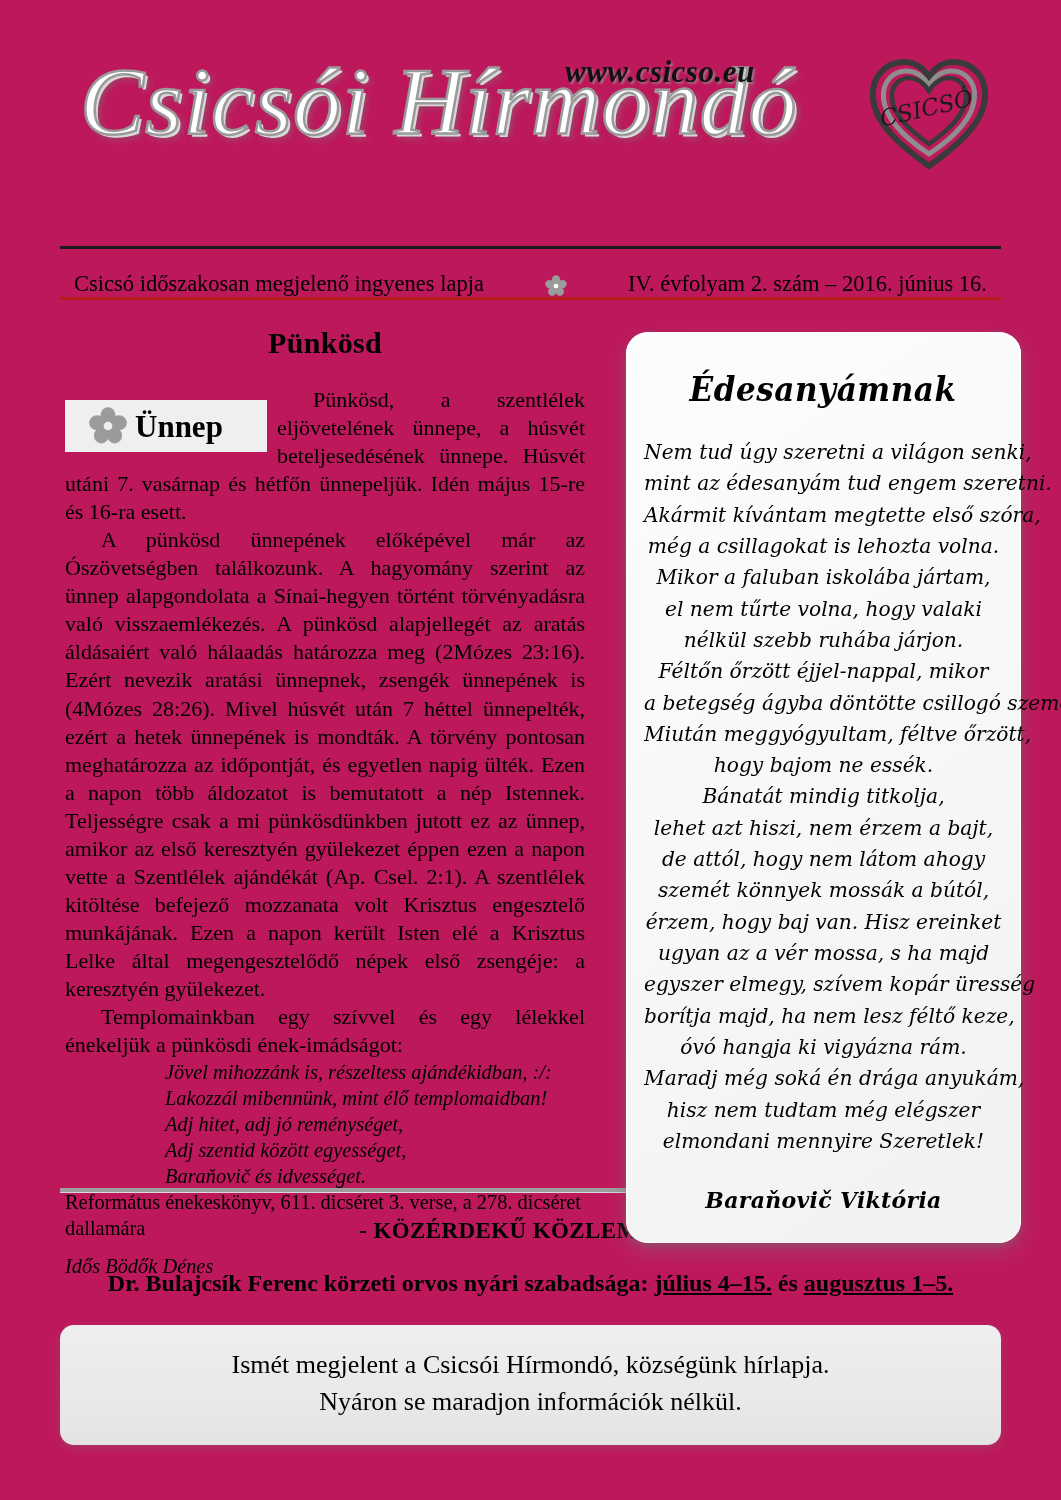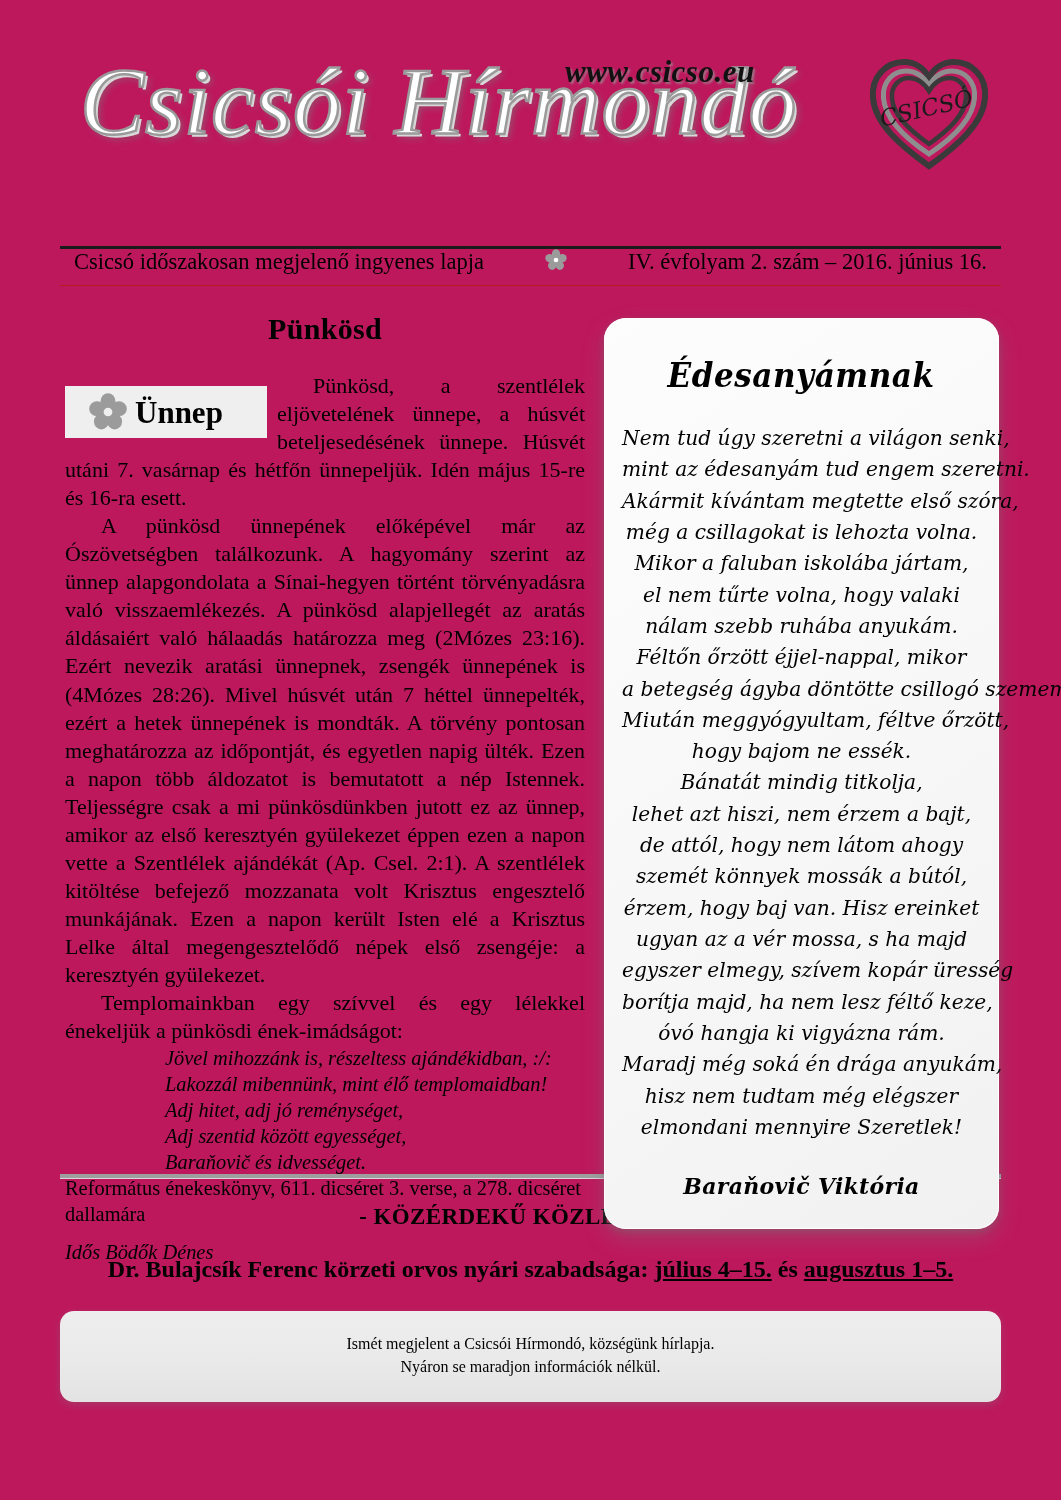--- a/index.html
+++ b/index.html
@@ -64,24 +64,24 @@
     top: 14px;
     width: 128px;
     height: 120px;
   }
   .heart-logo svg { display:block; width:100%; height:100%; }
 
   
   .tagline-bar {
     margin: 6px 60px 0 60px;
     border-top: 3px solid #1b1b1b;
-    border-bottom: 1px solid #b91c1c;
-    height: 40px;
+    border-bottom: 3px solid #b91c1c;
+    height: 54px;
     display: flex;
-    align-items: flex-start;
+    align-items: flex-end;
     justify-content: space-between;
     padding: 0 14px;
     box-sizing: border-box;
   }
   .tagline-left, .tagline-right {
     font-size: 22.5px;
     white-space: nowrap;
   }
   .tagline-center { flex: 0 0 auto; padding: 0 10px; }
   .rosette-sm { width: 22px; height: 22px; display:block; }
@@ -148,21 +148,21 @@
   .byline {
     font-style: italic;
     font-size: 20.4px;
     margin-top: 14px;
     padding-right: 12px;
   }
 
   
   .col-right {
     position: absolute;
-    left: 544px;
+    left: 566px;
     top: 14px;
     width: 395px;
   }
   .poem-card {
     position: relative;
     background: linear-gradient(145deg,#fdfdfd 0%, #f7f7f7 55%, #f1f1f1 100%);
     border-radius: 22px;
     padding: 26px 18px 30px 18px;
     box-sizing: border-box;
     min-height: 800px;
@@ -230,21 +230,21 @@
   
   .footer-box {
     margin: 28px 60px 0 60px;
     background: linear-gradient(180deg,#eeeeee 0%, #e9e9e9 60%, #e3e3e3 100%);
     border-radius: 14px;
     padding: 22px 20px 24px 20px;
     text-align: center;
     box-shadow: 0 3px 8px rgba(120,120,120,0.33);
   }
   .footer-box div {
-    font-size: 16px;
+    font-size: 26px;
     line-height: 1.42;
   }
   .footer-box .b { font-weight: bold; }
 </style>
 </head>
 <body>
 
 <div class="page">
 
   <div class="masthead">
@@ -319,21 +319,21 @@
     <div class="col-right">
       <div class="poem-card">
         <div class="poem-title">Édesanyámnak</div>
         <div class="poem-body">
           <div>Nem tud úgy szeretni a világon senki,</div>
           <div>mint az édesanyám tud engem szeretni.</div>
           <div>Akármit kívántam megtette első szóra,</div>
           <div>még a csillagokat is lehozta volna.</div>
           <div>Mikor a faluban iskolába jártam,</div>
           <div>el nem tűrte volna, hogy valaki</div>
-          <div>nálam szebb ruhába anyukám.</div>
+          <div>nélkül szebb ruhába járjon.</div>
           <div>Féltőn őrzött éjjel-nappal, mikor</div>
           <div>a betegség ágyba döntötte csillogó szemem.</div>
           <div>Miután meggyógyultam, féltve őrzött,</div>
           <div>hogy bajom ne essék.</div>
           <div>Bánatát mindig titkolja,</div>
           <div>lehet azt hiszi, nem érzem a bajt,</div>
           <div>de attól, hogy nem látom ahogy</div>
           <div>szemét könnyek mossák a bútól,</div>
           <div>érzem, hogy baj van. Hisz ereinket</div>
           <div>ugyan az a vér mossa, s ha majd</div>

